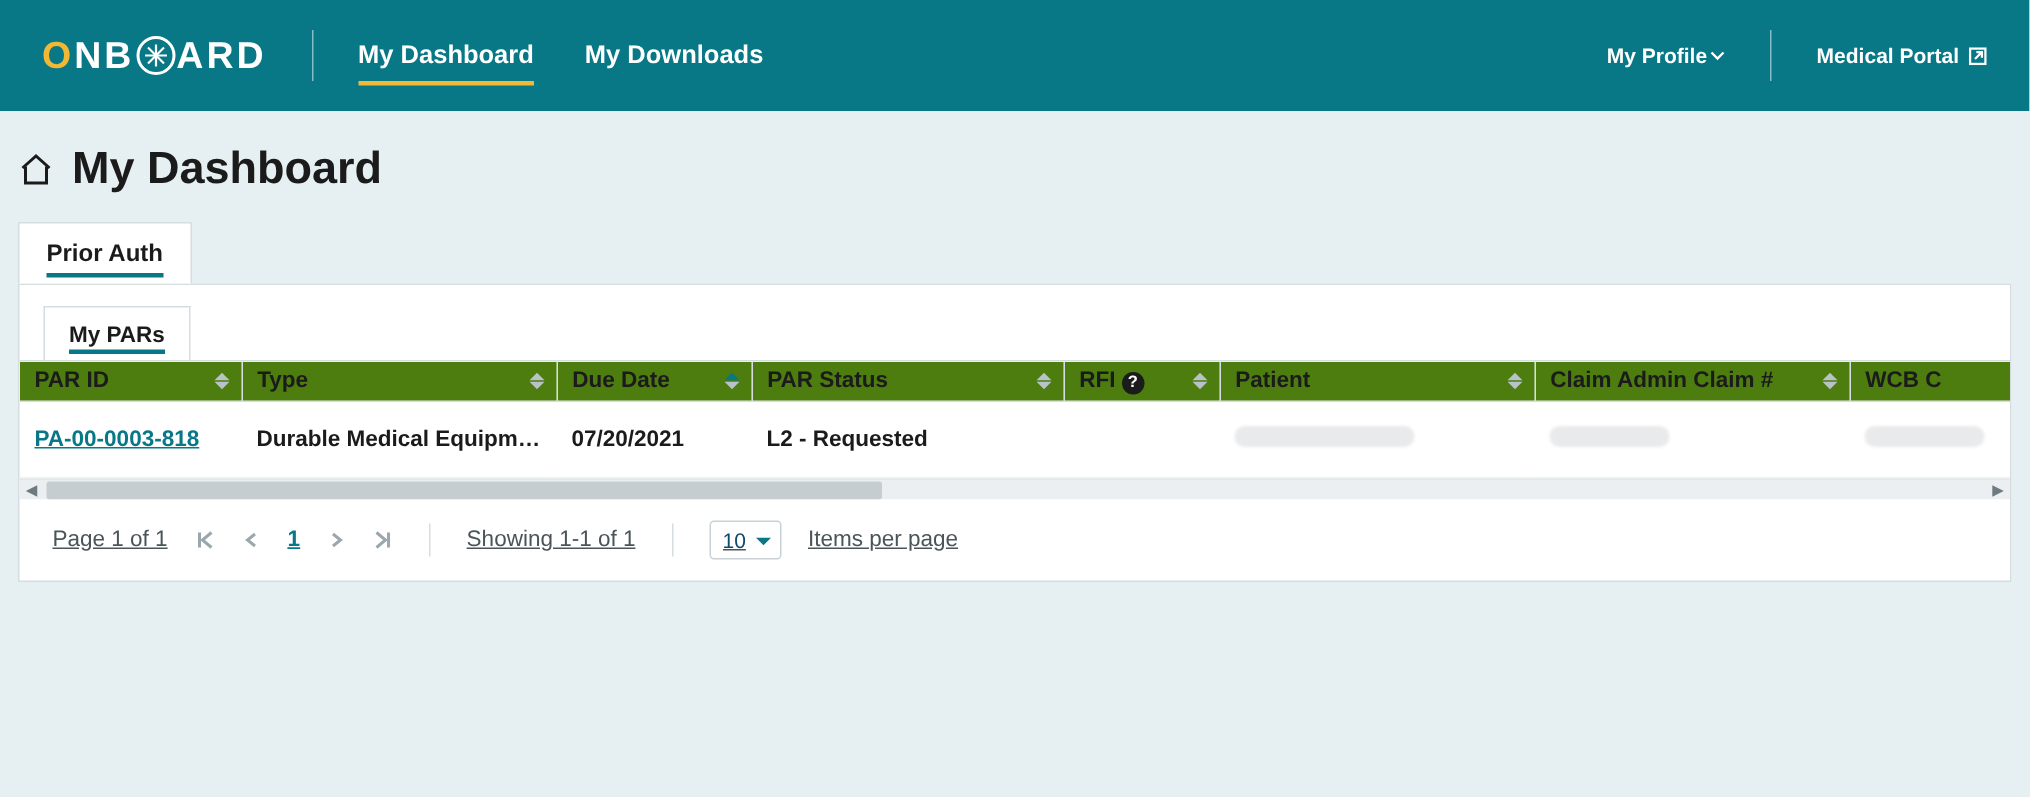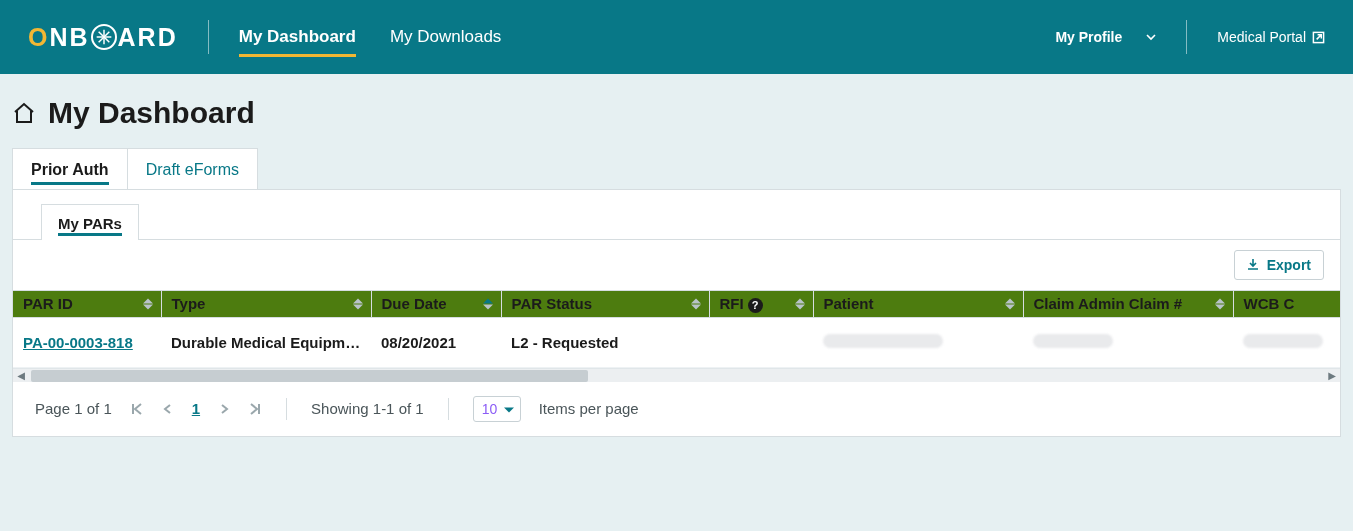--- a/index.html
+++ b/index.html
@@ -24,50 +24,50 @@
   .logo .o1 { color: #f2b733; }
   .logo .compass {
     width: 26px; height: 26px;
     border: 2.5px solid #fff; border-radius: 50%;
     display: inline-flex; align-items: center; justify-content: center;
     margin: 0 1px;
   }
   .logo .compass svg { width: 16px; height: 16px; }
   .vbar { width: 1px; height: 34px; background: rgba(255,255,255,0.5); margin: 0 30px; }
   .nav { display: flex; align-items: center; gap: 34px; }
-  .nav-item { font-size: 17px; color: #fff; cursor: pointer; position: relative; font-weight: 400; padding: 8px 0;}
+  .nav-item { font-size: 17px; color: #fff; cursor: pointer; position: relative; font-weight: 700; padding: 8px 0;}
   .nav-item.active { font-weight: 700; }
   .nav-item.active::after {
     content: ""; position: absolute; left: 0; right: 0; bottom: -2px;
     height: 3px; background: #f2b733;
   }
   .header-right { margin-left: auto; display: flex; align-items: center; }
-  .profile { font-size: 14px; font-weight: 600; display: flex; align-items: center; gap: 24px; cursor: pointer; }
-  .portal { font-size: 14px; font-weight: 400; display: flex; align-items: center; gap: 6px; cursor: pointer; }
+  .profile { font-size: 14px; font-weight: 600; display: flex; align-items: center; gap: 2px; cursor: pointer; }
+  .portal { font-size: 14px; font-weight: 700; display: flex; align-items: center; gap: 6px; cursor: pointer; }
   .chev-down, .ext-icon { display: inline-flex; }
   
   .page-title-row { display: flex; align-items: center; gap: 12px; padding: 22px 12px 18px 12px; }
   .home-icon { display: inline-flex; }
   .page-title { font-size: 30px; font-weight: 800; color: #1b1b1b; }
   
   .tabbar { display: flex; margin-left: 12px; text-align: center; }
   .tab {
     background: #fff; padding: 12px 18px 10px 18px; font-size: 16px; color: #087887;
     border: 1px solid #d6dde0; border-bottom: none; cursor: pointer; margin-right: -1px;
   }
   .tab.active { color: #1b1b1b; font-weight: 700; border-bottom: none; position: relative; }
   .tab.active::after {
     content: ""; position: absolute; left: 18px; right: 18px; bottom: 4px;
     height: 3px; background: #087887;
   }
   
   .panel {
     background: #fff; margin: 0 12px; border: 1px solid #d6dde0; padding: 14px 0 0 0;
   }
-  .subtabbar { display: flex; margin-left: 28px; }
+  .subtabbar { display: flex; margin-left: 16px; }
   .subtab {
     background: #fff; padding: 10px 16px 8px 16px; font-size: 15px; color: #087887;
     border: 1px solid #d6dde0; border-bottom: none; cursor: pointer; margin-right: -1px;
   }
   .subtab.active { color: #1b1b1b; font-weight: 700; position: relative; }
   .subtab.active::after {
     content: ""; position: absolute; left: 16px; right: 16px; bottom: 4px;
     height: 3px; background: #087887;
   }
   
@@ -108,28 +108,28 @@
   }
   .hscroll .thumb {
     position: absolute; left: 18px; top: 1px; height: 12px; width: 42%;
     background: #c6cdd1; border-radius: 2px;
   }
   .hscroll .arr { position:absolute; top:1px; width:12px; height:12px; display:flex; align-items:center; justify-content:center; color:#6d7a80; font-size:10px;}
   .hscroll .arr.l{left:2px;} .hscroll .arr.r{right:2px;}
   
   .pager {
     display: flex; align-items: center; gap: 18px;
-    padding: 14px 22px; font-size: 15px; color: #4a5559;
+    padding: 14px 22px; font-size: 15px; color: #4a5559; text-decoration: underline;
   }
   .pager .nav-btn { color: #9aa7ac; cursor: pointer; font-size:15px; display:inline-flex;}
   .pager .page-num { color: #087887; font-weight: 700; text-decoration: underline; }
   .pager .vline { width:1px; height:22px; background:#d6dde0; margin: 0 6px;}
   .pager select {
     border: 1px solid #c8d1d5; background:#fff; padding: 4px 22px 4px 8px;
-    font-size:14px; color:#8b5cf6; border-radius:3px; appearance:none; position:relative;
+    font-size:14px; color:#0c4a6e; border-radius:3px; appearance:none; position:relative;
   }
   .sel-wrap{position:relative; display:inline-flex;}
   .sel-wrap::after{content:""; position:absolute; right:7px; top:50%; transform:translateY(-30%); width:0;height:0;border-left:5px solid transparent;border-right:5px solid transparent;border-top:5px solid #087887;}
 </style>
 </head>
 <body>
 
 <div class="header">
   <div class="logo">
     <span class="o1">O</span>
@@ -176,38 +176,27 @@
     <svg width="24" height="24" viewBox="0 0 24 24" fill="none" stroke="#1b1b1b" stroke-width="2">
       <path d="M3 11 L12 3 L21 11"></path>
         <path d="M5 10 V21 H19 V10"></path>
     </svg>
   </span>
   <h1 class="page-title">My Dashboard</h1>
 </div>
 
 <div class="tabbar">
   <div class="tab active">Prior Auth</div>
-  <div class="tab">Draft eForms</div>
 </div>
 
 <div class="panel">
   <div class="subtabbar">
     <div class="subtab active">My PARs</div>
   </div>
 
-  <div class="tool-row">
-    <button class="btn">
-      <span>
-        <svg width="12" height="12" viewBox="0 0 12 12" fill="none" stroke="#087887" stroke-width="1.6">
-            <path d="M6 1 V8 M3 5 L6 8 L9 5 M1 11 H11"></path>
-          </svg>
-      </span>
-      <span>Export</span>
-    </button>
-  </div>
 
   <div class="table-wrap">
     <table class="tbl">
       <colgroup>
         <col style="width:148px">
           <col style="width:210px">
           <col style="width:130px">
         <col style="width:208px">
           <col style="width:104px">
           <col style="width:210px">
@@ -244,21 +233,21 @@
                 <span class="sort-up"></span>
                 <span class="sort-down"></span>
               </span></th>
           <th><span>WCB C</span></th>
         </tr>
       </thead>
       <tbody>
         <tr>
           <td><a class="link">PA-00-0003-818</a></td>
           <td>Durable Medical Equipmen</td>
-          <td>08/20/2021</td>
+          <td>07/20/2021</td>
           <td>L2 - Requested</td>
           <td></td>
           <td><span class="redact"></span></td>
           <td><span class="redact sm"></span></td>
           <td><span class="redact sm"></span></td>
         </tr>
       </tbody>
     </table>
     <div class="hscroll">
       <span class="arr l">◀</span>

